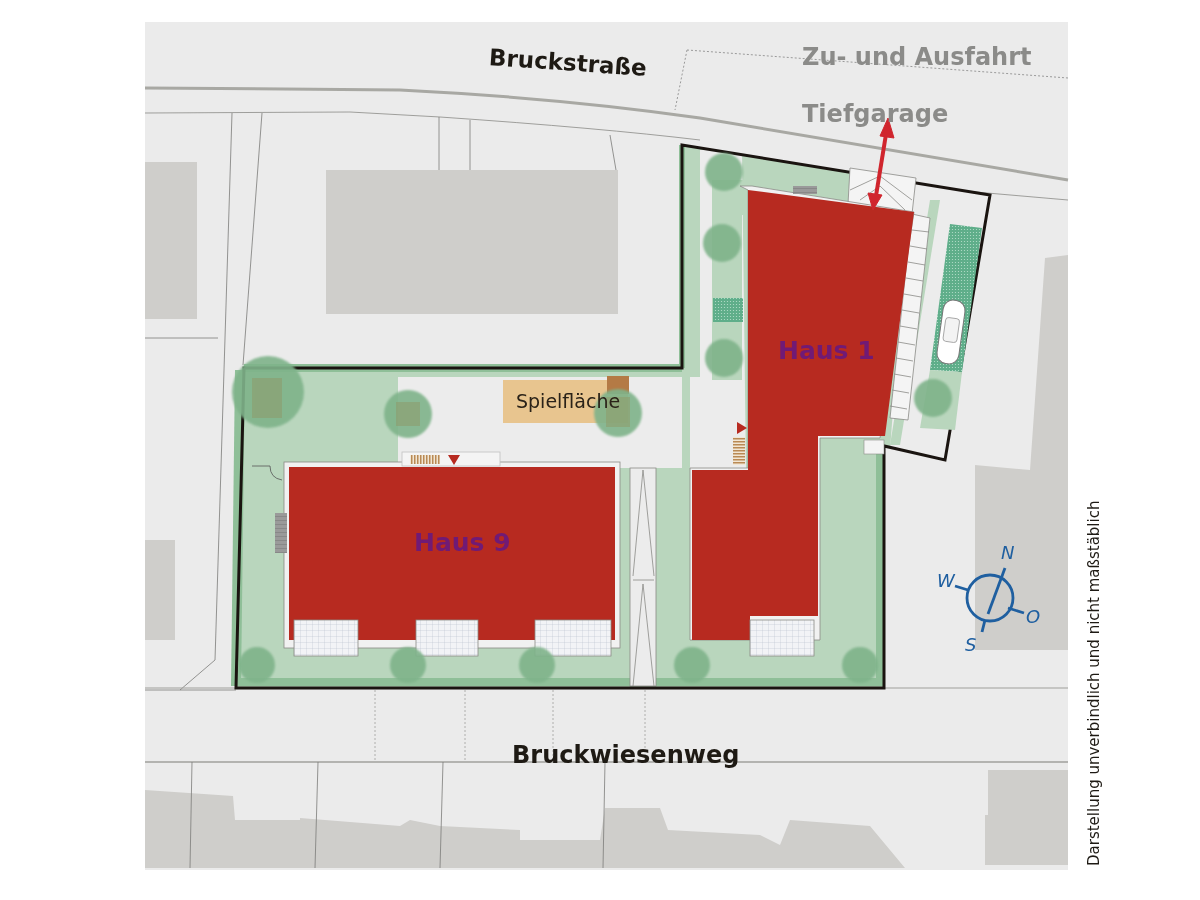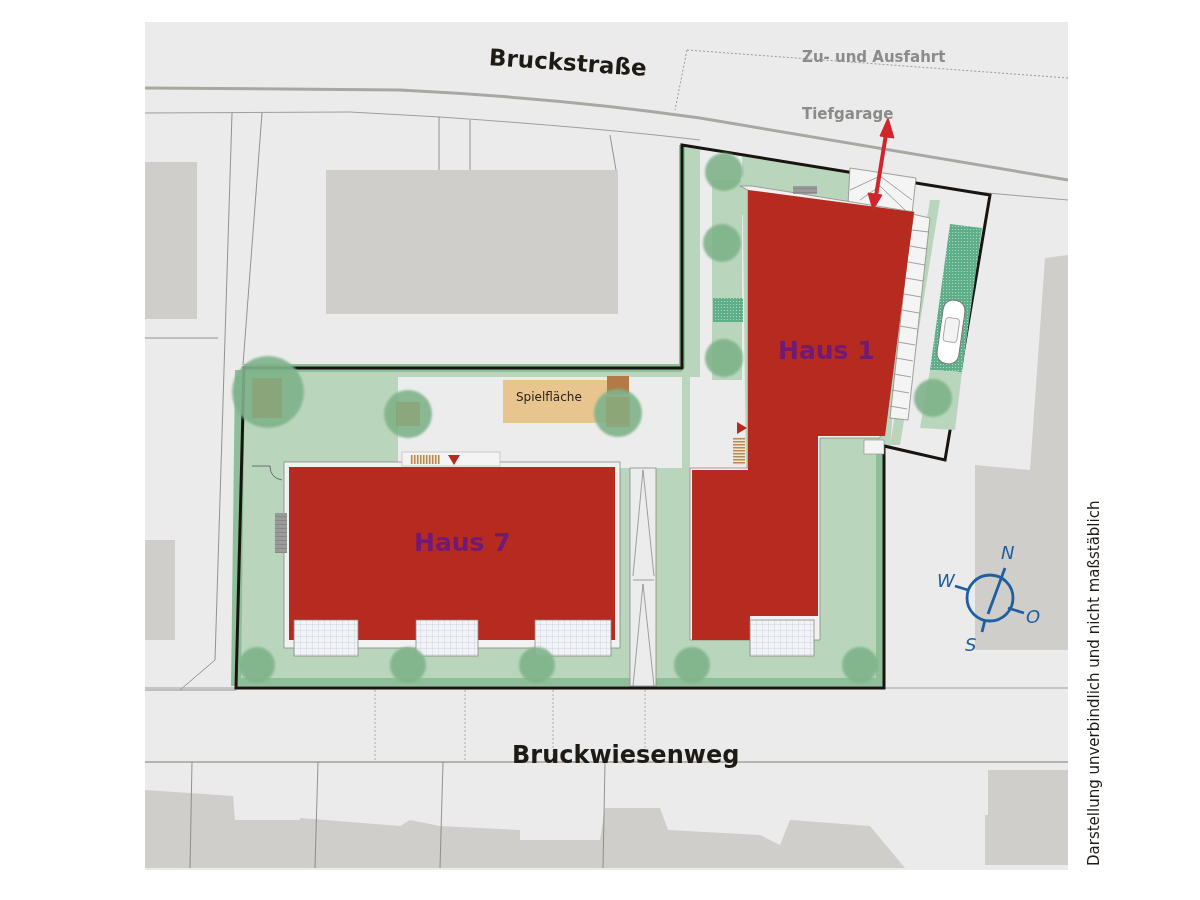--- a/index.html
+++ b/index.html
@@ -2,22 +2,22 @@
 <html><head>
   <meta charset="utf-8">
   <style>
     html, body { margin: 0; padding: 0; background: #ffffff; }
     body { width: 1200px; height: 900px; position: relative; overflow: hidden;
            font-family: "DejaVu Sans", "Liberation Sans", sans-serif; }
     #map { position: absolute; left: 0; top: 0; width: 1200px; height: 900px; }
     .lbl { position: absolute; white-space: nowrap; }
     .street { font-weight: bold; color: #1e1a14; font-size: 22px; }
     .haus { font-weight: bold; color: #701a75; font-size: 25px; }
-    .garage { font-weight: bold; color: #8b8b89; font-size: 15px; line-height: 30px; }
-    .play { color: #2a2218; font-size: 12px; }
+    .garage { font-weight: bold; color: #8b8b89; font-size: 24px; line-height: 30px; }
+    .play { color: #2a2218; font-size: 19px; }
     .note { color: #1e1a14; font-size: 15px; transform-origin: left top; }
     .compass-l { color: #1f5fa0; font-style: italic; font-size: 18px; }
   </style>
 </head>
 <body>
 
 <div id="map">
 <svg width="1200" height="900" viewBox="0 0 1200 900" xmlns="http://www.w3.org/2000/svg">
   <defs>
     <pattern id="grid" width="6" height="6" patternUnits="userSpaceOnUse">
@@ -203,21 +203,21 @@
 </svg>
 
   
   <div class="lbl street" style="left:490px; top:44px; transform: rotate(4deg); transform-origin:left top; font-size:23px;">Bruckstraße</div>
   <div class="lbl street" style="left:512px; top:741px; font-size:24px;">Bruckwiesenweg</div>
 
   <div class="lbl garage" style="left:802px; top:42px;">Zu- und Ausfahrt</div>
   <div class="lbl garage" style="left:802px; top:99px;">Tiefgarage</div>
 
   <div class="lbl haus" style="left:778px; top:336px;">Haus 1</div>
-  <div class="lbl haus" style="left:414px; top:528px;">Haus 7</div>
+  <div class="lbl haus" style="left:414px; top:528px;">Haus 9</div>
 
   <div class="lbl play" style="left:516px; top:390px;">Spielfläche</div>
 
   <div class="lbl compass-l" style="left:1001px; top:542px;">N</div>
   <div class="lbl compass-l" style="left:1026px; top:606px;">O</div>
   <div class="lbl compass-l" style="left:965px; top:634px;">S</div>
   <div class="lbl compass-l" style="left:937px; top:570px;">W</div>
 
   <div class="lbl note" style="left:1085px; top:866px; transform: rotate(-90deg);">Darstellung unverbindlich und nicht maßstäblich</div>
 </div>

